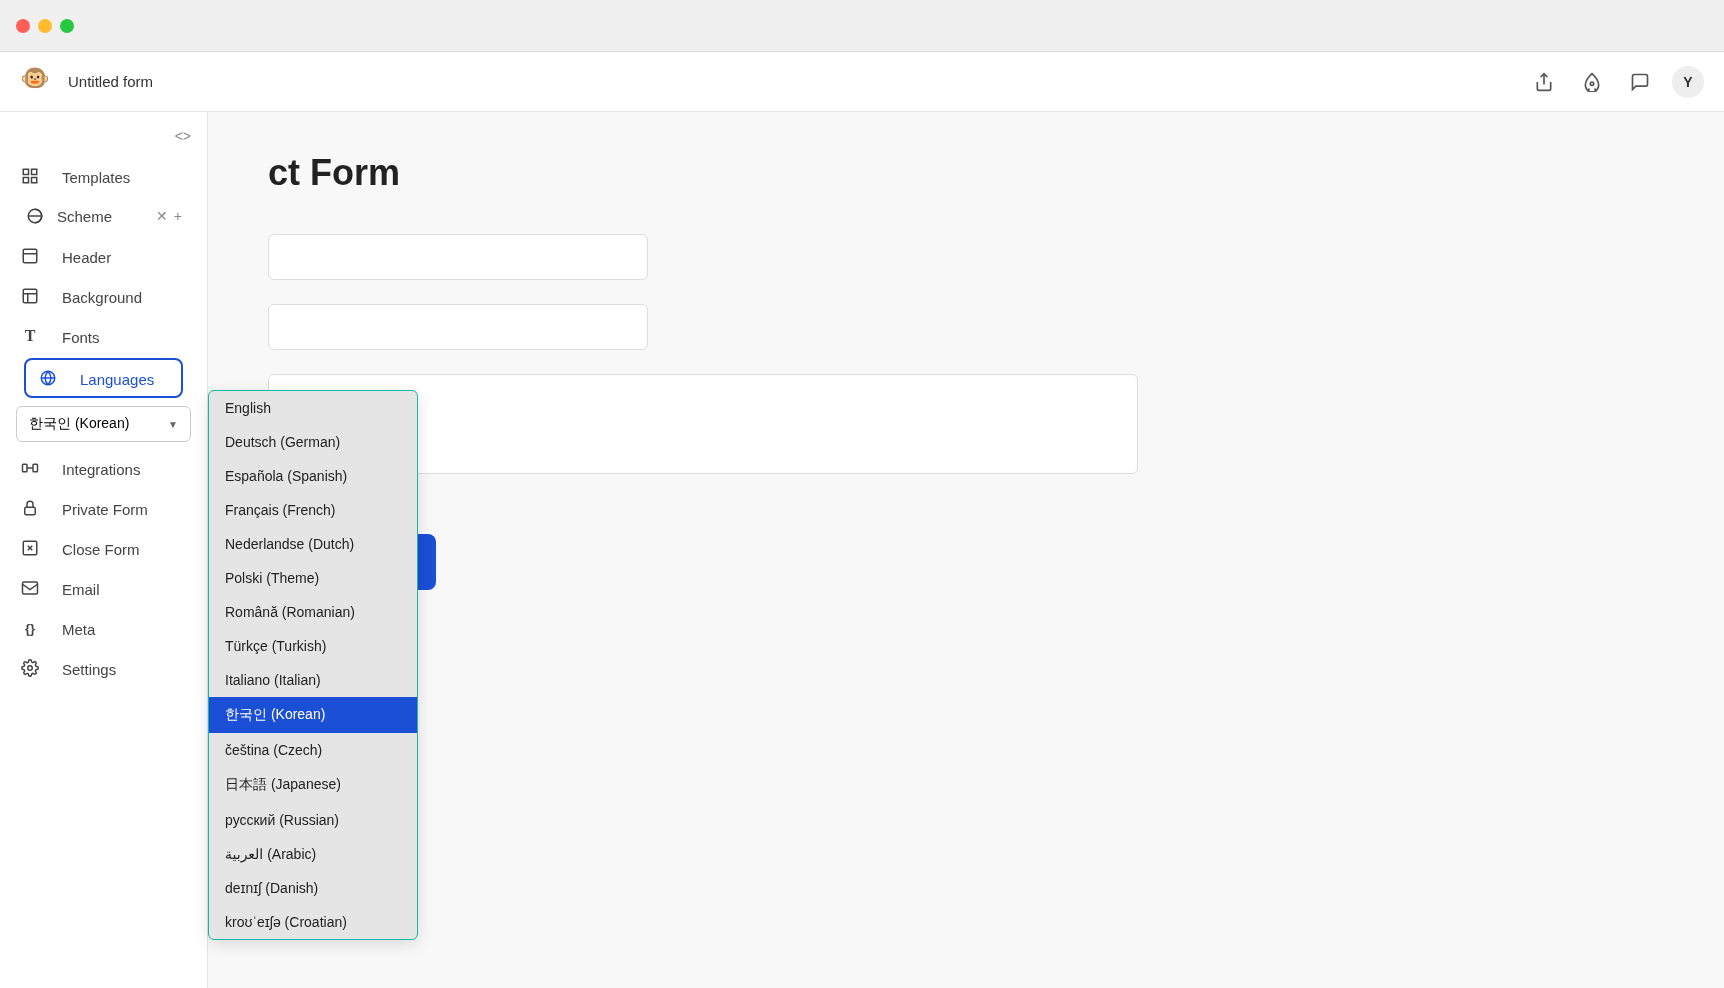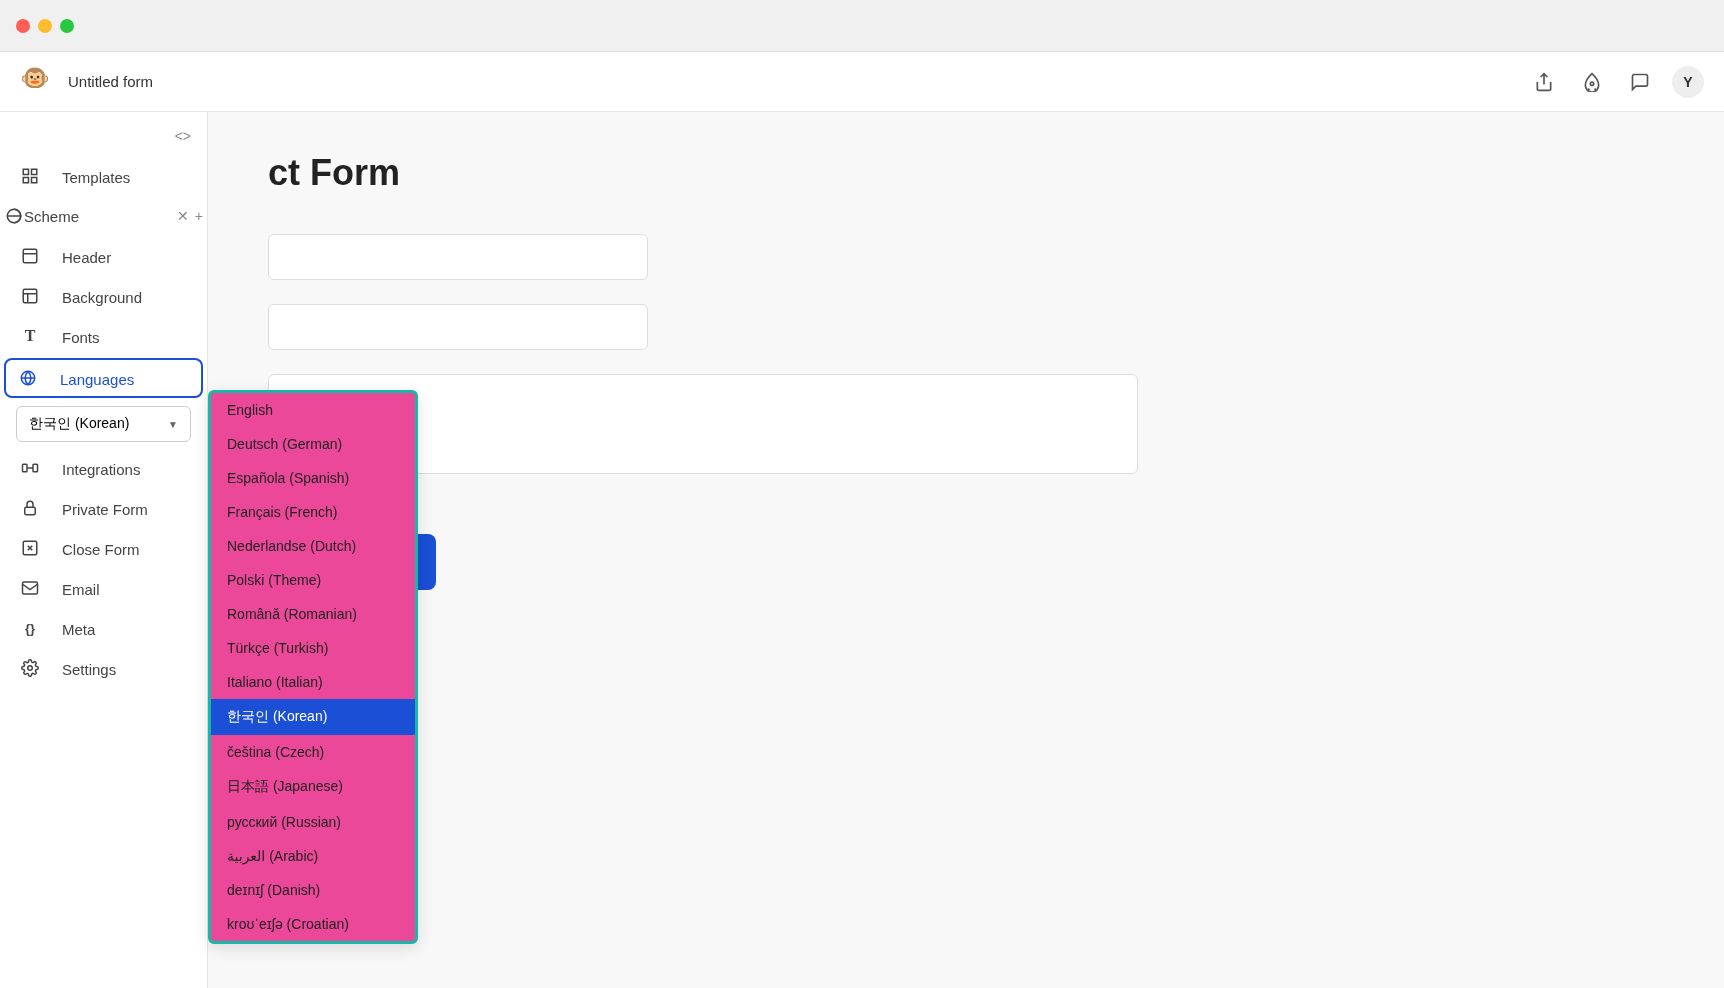--- a/index.html
+++ b/index.html
@@ -64,32 +64,32 @@
       cursor: pointer;
       color: #444;
       font-size: 15px;
       border-radius: 0;
       position: relative;
     }
     .sidebar-item.active {
       color: #1a4fd6;
       border: 2px solid #1a4fd6;
       border-radius: 8px;
-      margin: 2px 4px;
+      margin: 2px 24px;
       padding: 8px 12px;
     }
     .sidebar-icon { width: 20px; height: 20px; display: flex; align-items: center; justify-content: center; font-size: 16px; flex-shrink: 0; }
     .scheme-row {
       display: flex;
       align-items: center;
-      padding: 10px 4px;
+      padding: 10px 25px;
       cursor: pointer;
       color: #444;
       font-size: 15px;
-      gap: 0;
+      gap: 12px;
     }
     .scheme-actions { margin-left: auto; display: flex; gap: 6px; color: #888; font-size: 14px; }
 
     
     .content {
       flex: 1;
       background: #f8f8f8;
       padding: 40px 60px;
       overflow-y: auto;
       position: relative;
@@ -146,22 +146,22 @@
       border: 1px solid #ccc;
       border-radius: 6px;
       background: #fff;
       font-size: 14px;
       cursor: pointer;
       margin: 0 8px;
     }
 
     
     .dropdown-list {
-      background: #ec4899;
-      border: 3px solid #14b8a6;
+      background: #e5e5e5;
+      border: 1px solid #14b8a6;
       border-radius: 6px;
       box-shadow: 0 4px 16px rgba(0,0,0,0.12);
       width: 210px;
       overflow: hidden;
     }
     .dropdown-item {
       padding: 9px 16px;
       font-size: 14px;
       color: #222;
       cursor: pointer;

